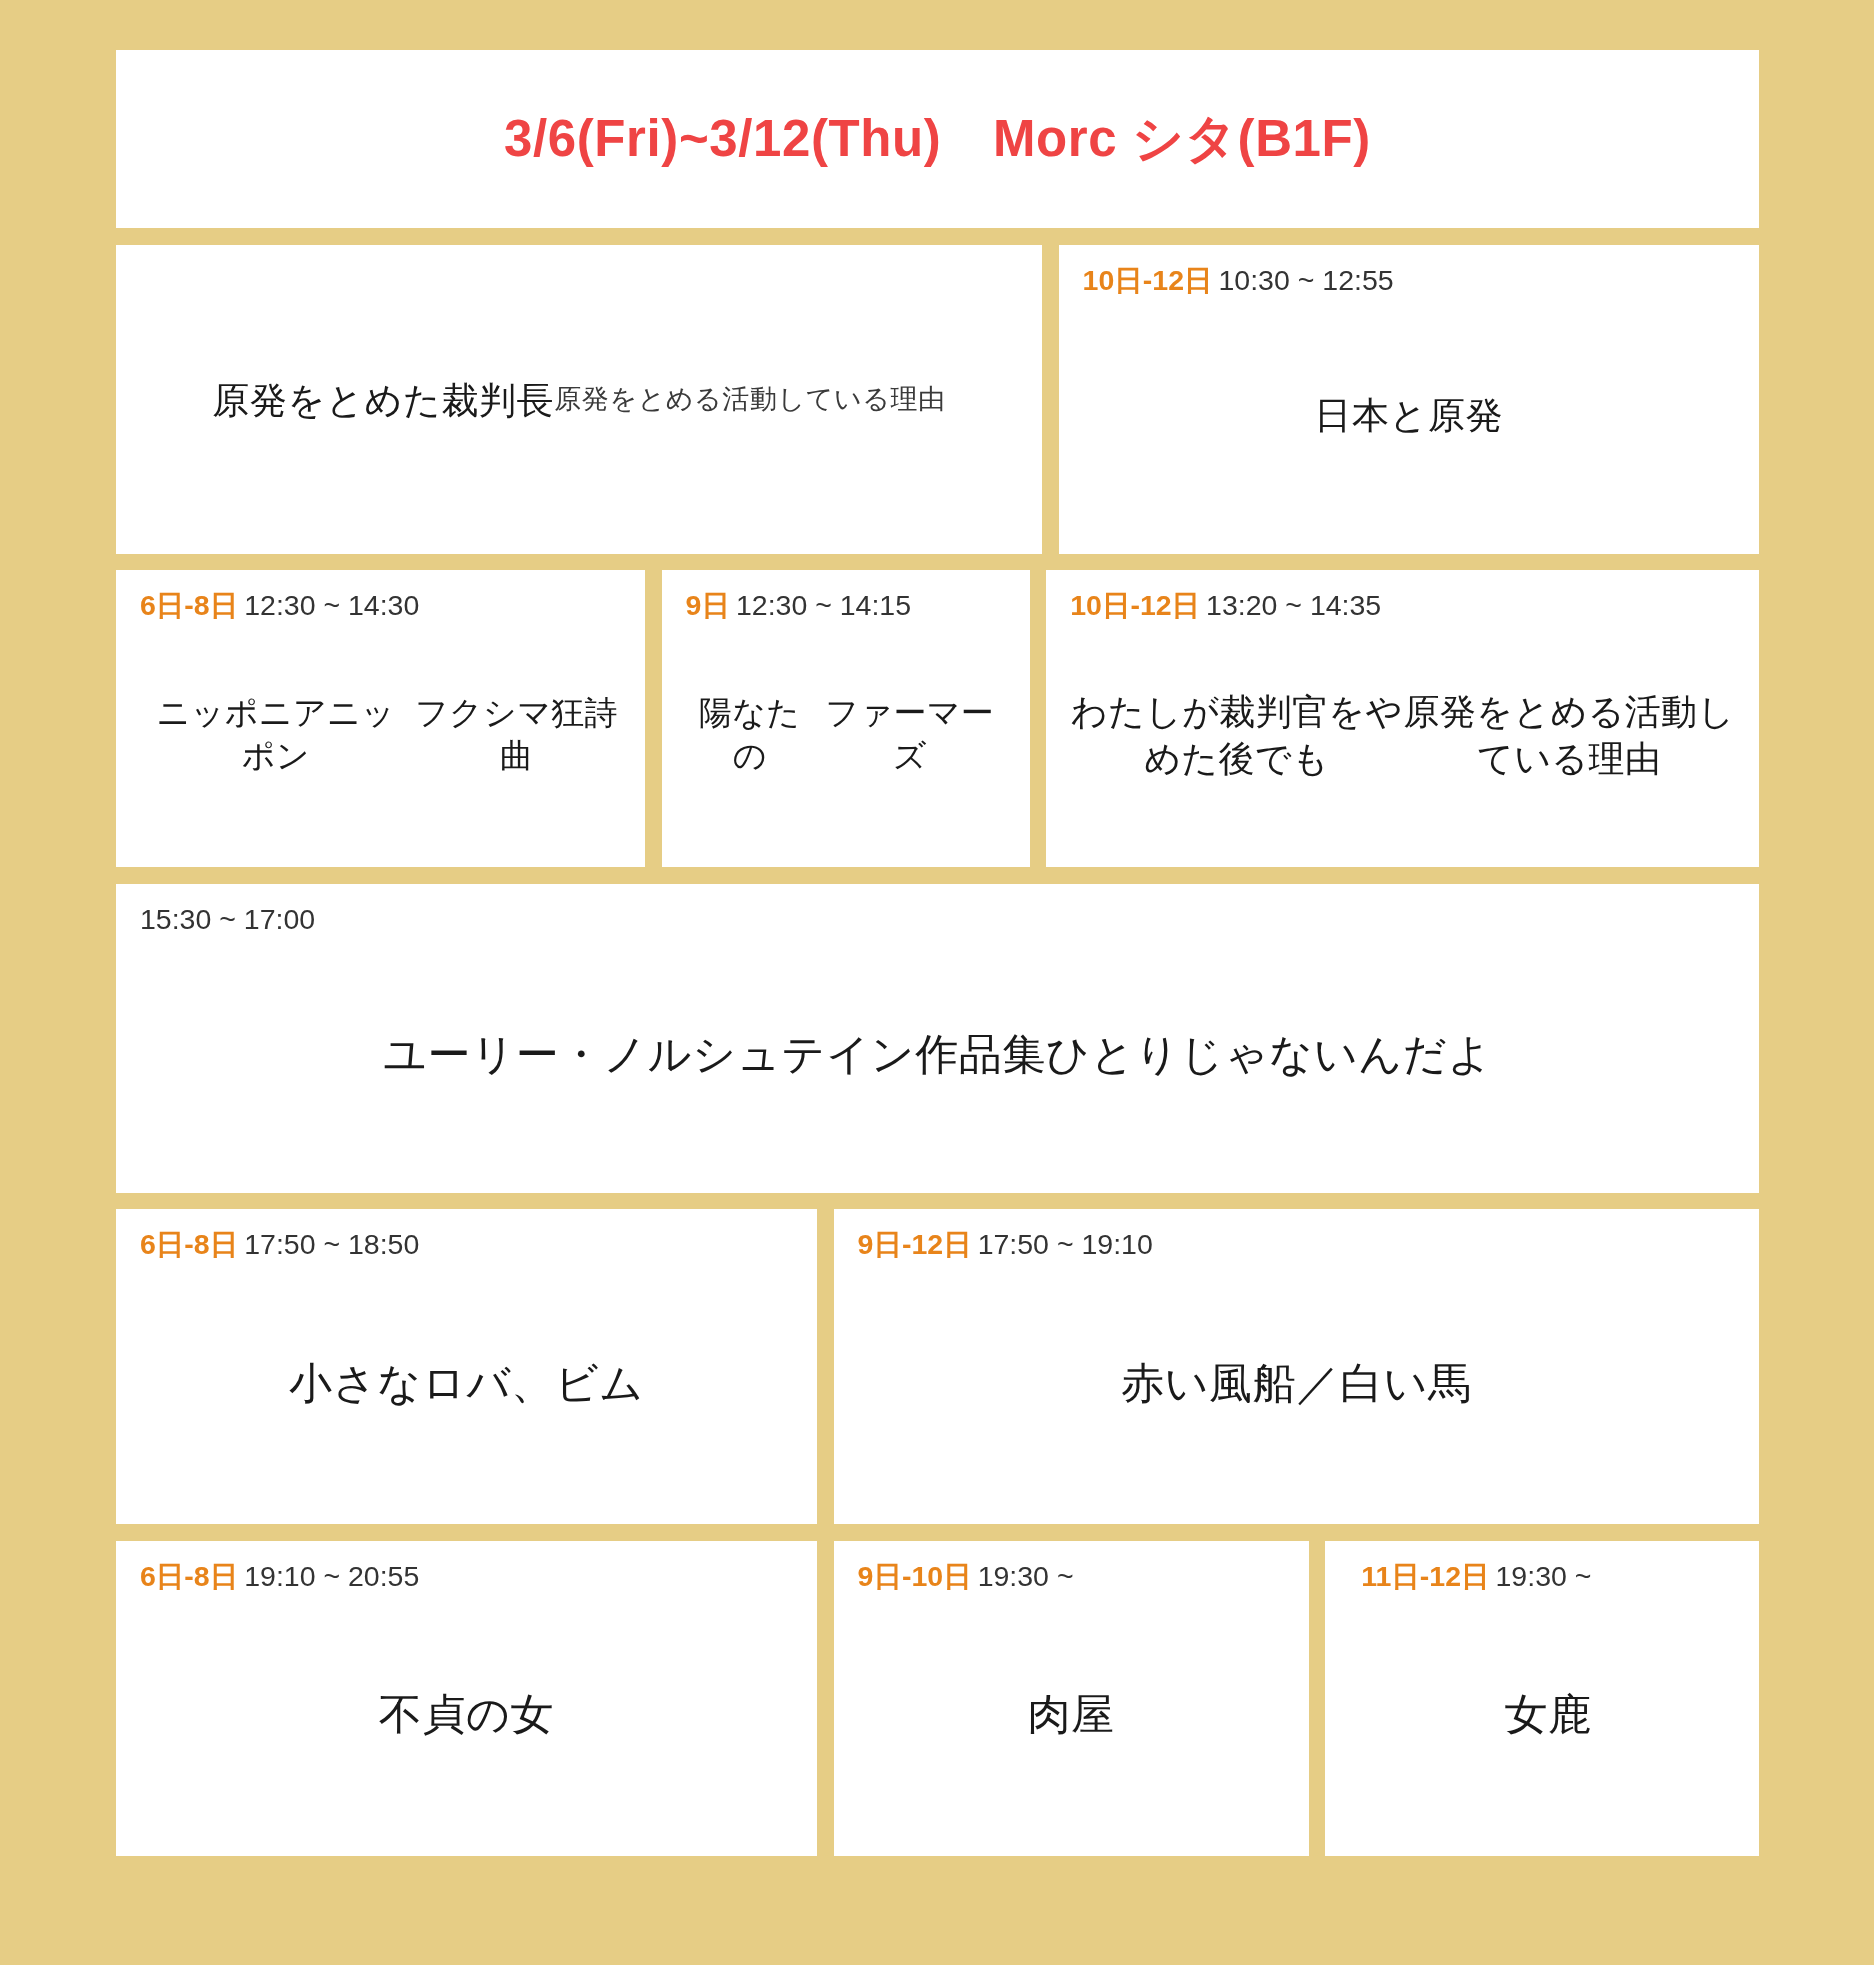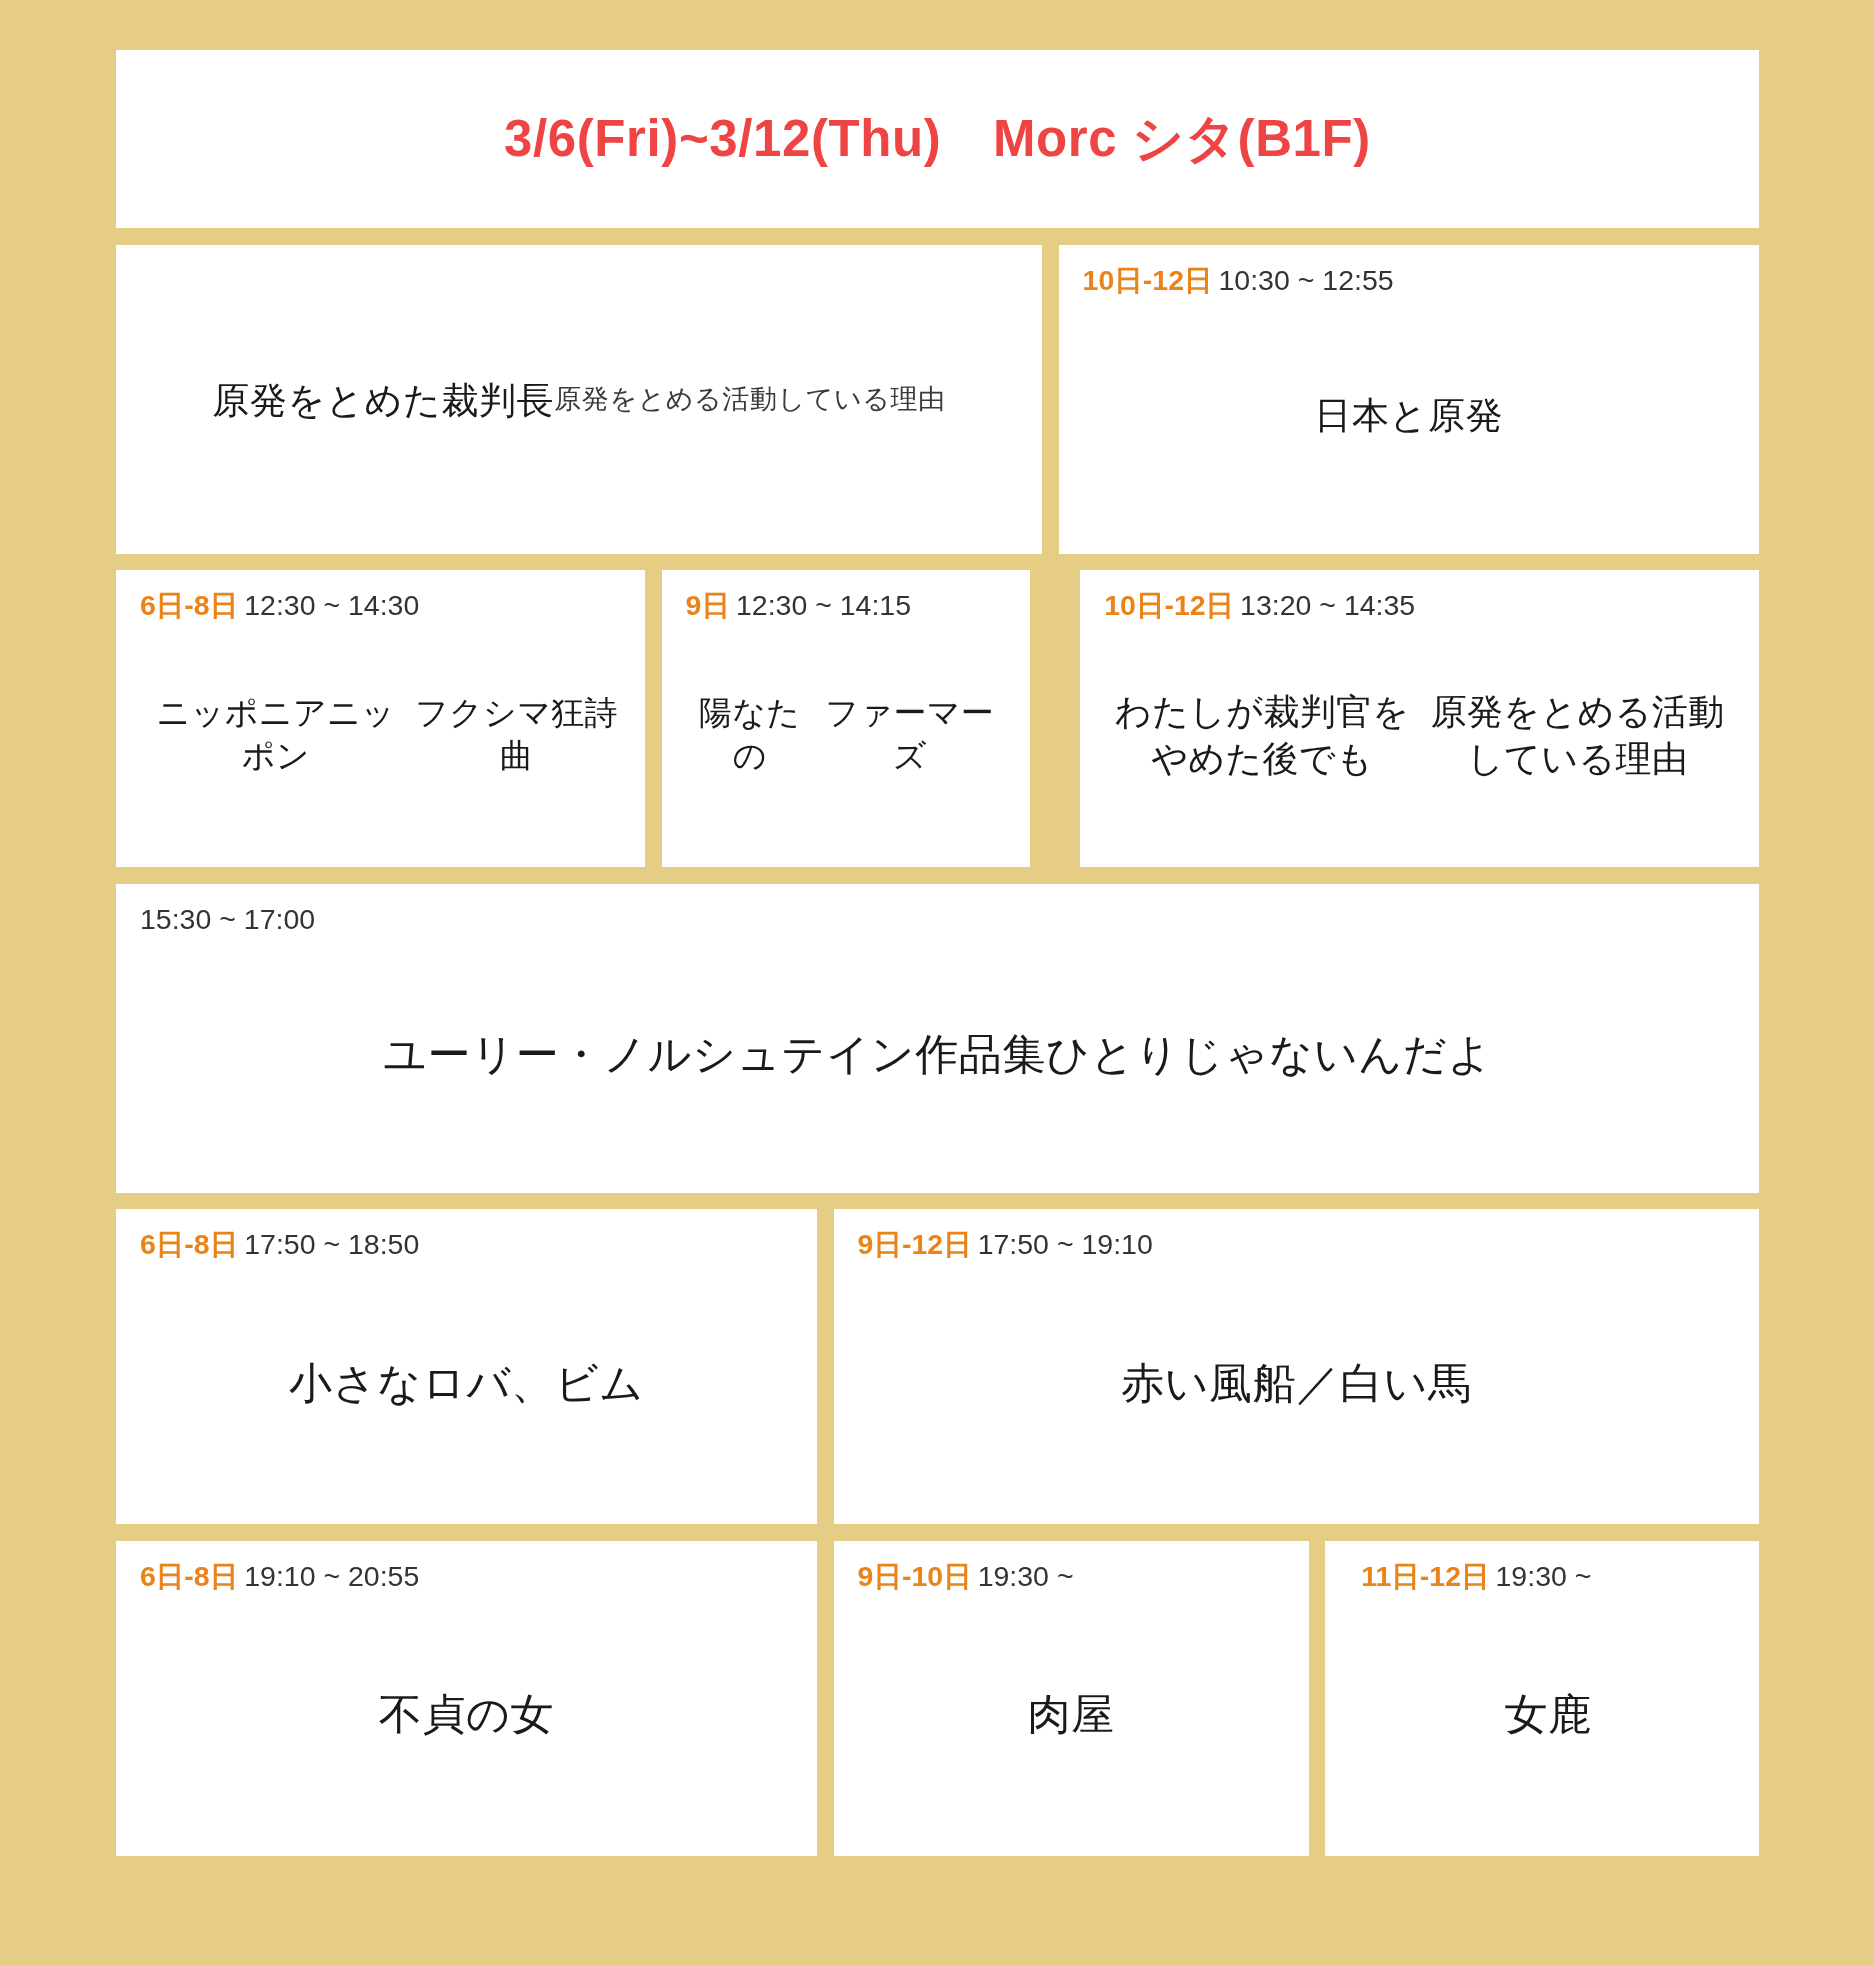--- a/index.html
+++ b/index.html
@@ -113,21 +113,21 @@
     letter-spacing: 0.6px;
   }
   
   .r1 { height: 309px; }
   .r1 .c1 { width: 926px; }
   .r1 .c2 { flex: 1; }
 
   .r2 { height: 297px; }
   .r2 .c1 { width: 529px; }
   .r2 .c2 { width: 368px; }
-  .r2 .c3 { flex: 1; margin-left: 34px; }
+  .r2 .c3 { flex: 1; }
 
   .r3 { height: 309px; }
   .r3 .c1 { width: 100%; }
   .r3 .titles { align-items: center; }
 
   .r4 { height: 315px; }
   .r4 .c1 { width: 701px; }
   .r4 .c2 { flex: 1; }
 
   .r5 { height: 315px; }

